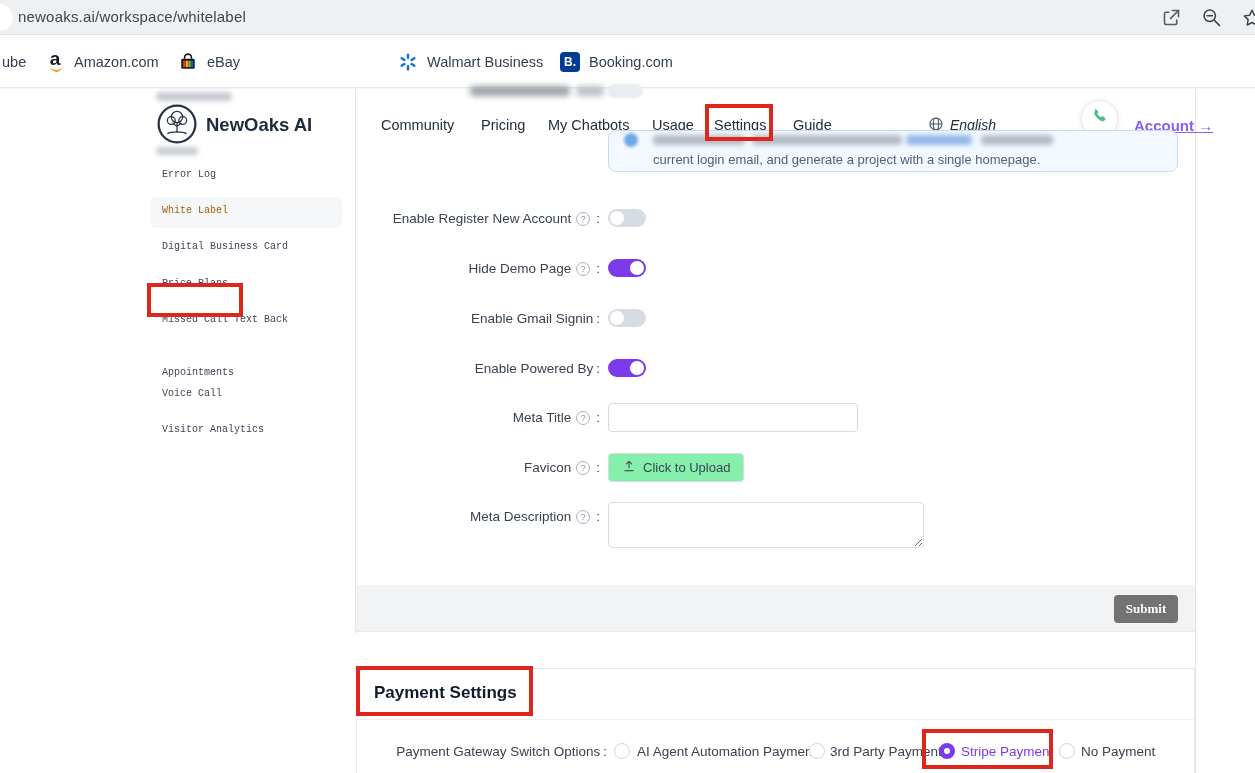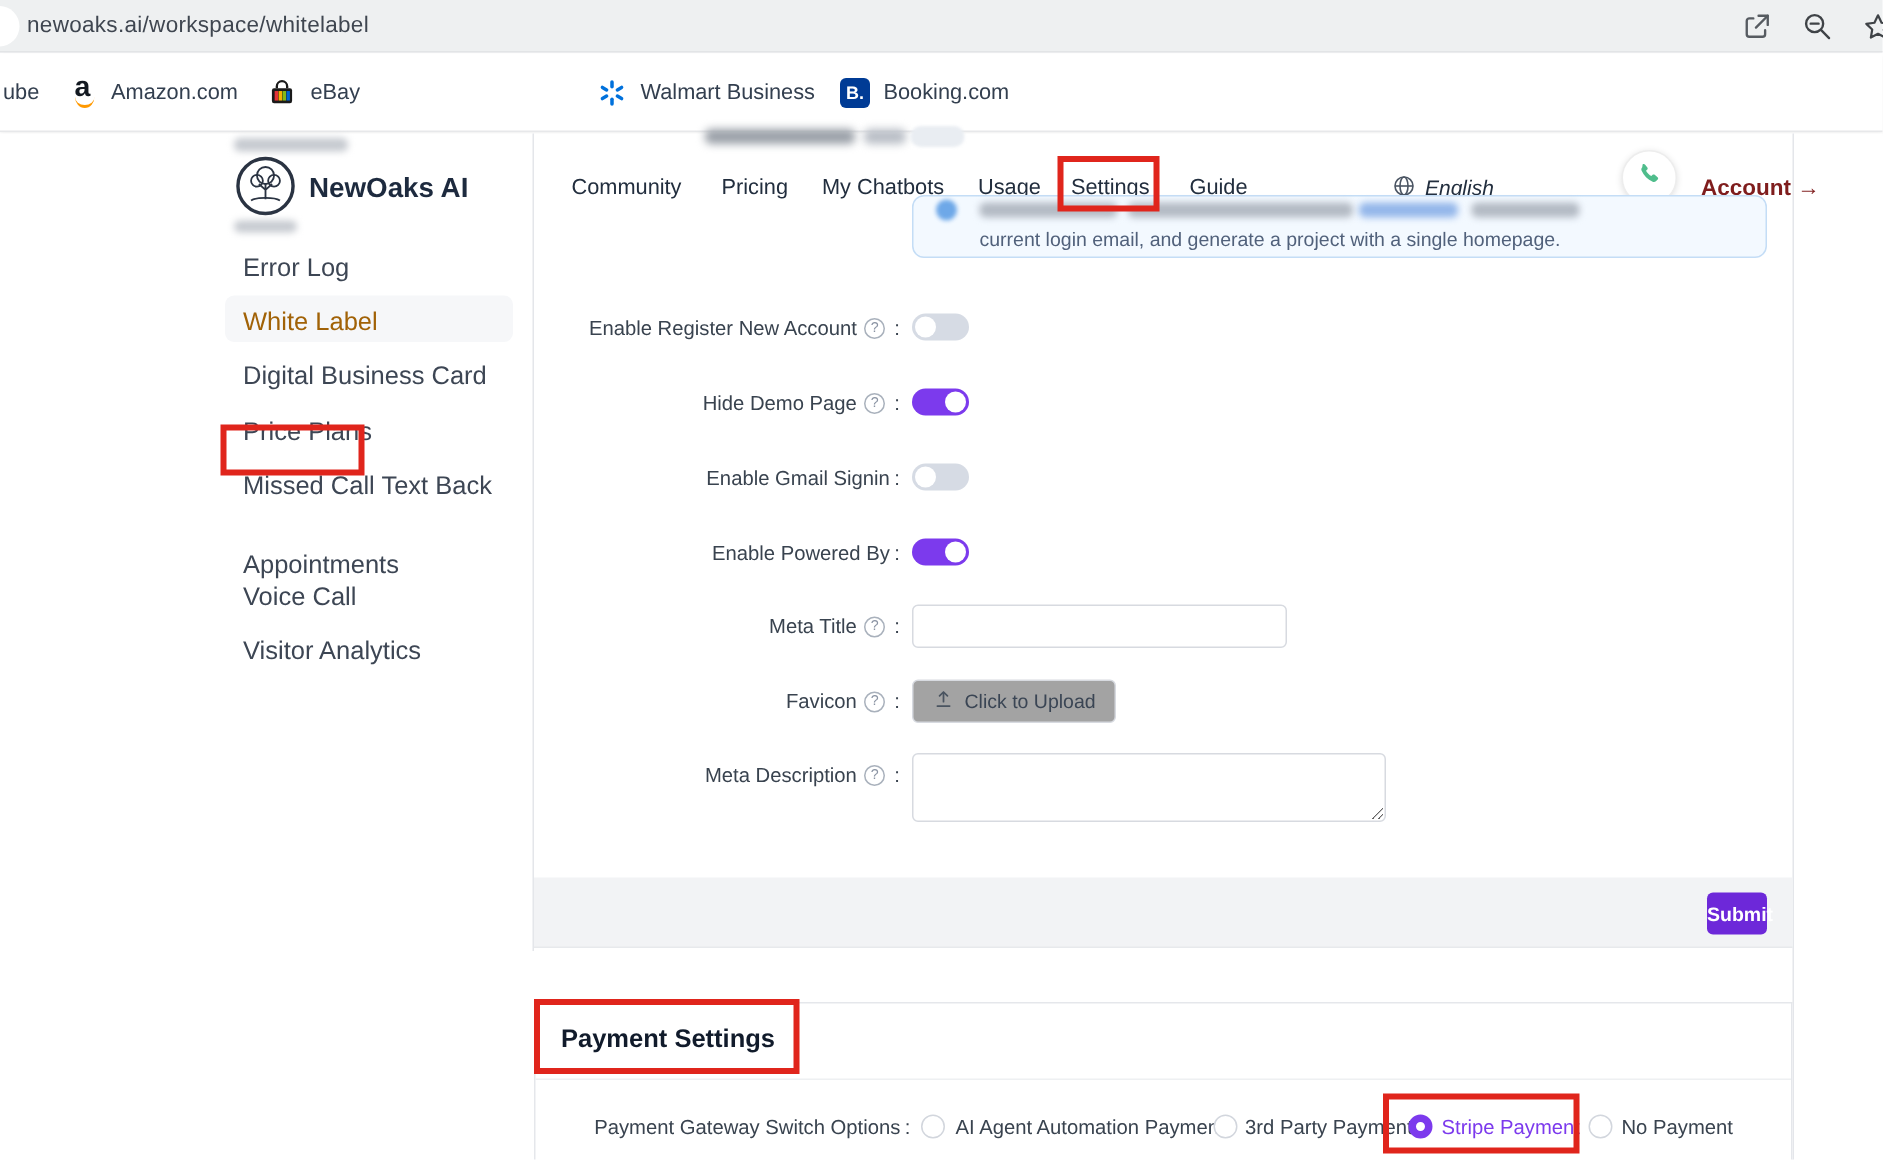--- a/index.html
+++ b/index.html
@@ -24,61 +24,61 @@
     border-bottom:2.5px solid #ff9900; border-radius:0 0 70% 70% / 0 0 120% 120%; }
 
   
   #app { position:absolute; left:0; top:89px; width:1255px; height:684px; background:#fff; }
   .vline { position:absolute; width:1px; background:#e4e6ea; }
   .blur-blob { position:absolute; border-radius:4px; filter:blur(2.5px); }
 
   
   #brand-logo { position:absolute; left:156px; top:14px; width:42px; height:42px; }
   #brand-name { position:absolute; left:206px; top:25px; font-size:18.5px; font-weight:700; color:#1d2a3e; }
-  .menu-item { position:absolute; left:162px; font-size:17px; color:#3d4654; cursor:pointer; white-space:nowrap; }
+  .menu-item { position:absolute; left:162px; font-size:10px; color:#3d4654; cursor:pointer; white-space:nowrap;font-family:Liberation Mono, monospace; }
   #active-bg { position:absolute; left:150px; top:108px; width:192px; height:31px;
     background:#f6f7f9; border-radius:6px; }
   .menu-item.active { color:#a16207; }
 
   
   .nav-item { position:absolute; top:28px; font-size:14.5px; font-weight:400; color:#222e3e;
     cursor:pointer; white-space:nowrap; }
   #lang { position:absolute; left:950px; top:28px; font-size:14px; color:#222e3e; cursor:pointer;font-style:italic; }
   #globe { position:absolute; left:928px; top:27px; width:16px; height:16px; }
   #avatar { position:absolute; left:1081px; top:11px; width:37px; height:37px; border-radius:50%;
     background:#fff; border:1px solid #ededed; box-shadow:0 1px 5px rgba(0,0,0,.13);
     display:flex; align-items:center; justify-content:center; cursor:pointer; }
-  #account { position:absolute; left:1134px; top:28px; font-size:15px; font-weight:600; color:#7f1d1d; cursor:pointer; }
+  #account { position:absolute; left:1134px; top:28px; font-size:15px; font-weight:600; color:#8b5cf6; cursor:pointer;text-decoration:underline; }
 
   
   #infobox { position:absolute; left:608px; top:41px; width:570px; height:42px;
     background:#f3f9ff; border:1px solid #c4ddf6; border-radius:8px; }
   #infobox .line2 { position:absolute; left:44px; top:21px; font-size:13px; color:#51617b; }
 
   
   .flabel { position:absolute; width:272px; font-size:13.5px; color:#39434f;
     display:flex; justify-content:flex-end; align-items:center; white-space:nowrap; }
   .qicon { width:14px; height:14px; border:1px solid #a9b1bc; border-radius:50%; color:#8a93a3;
     font-size:9.5px; display:inline-flex; align-items:center; justify-content:center;
     margin:0 3px 0 5px; flex:none; }
   .colon { margin-left:3px; }
   .toggle { position:absolute; left:608px; width:38px; height:18px; border-radius:9px; cursor:pointer; }
   .toggle .knob { position:absolute; top:2px; width:14px; height:14px; border-radius:50%; background:#fff; }
   .toggle.on { background:#7c3aed; } .toggle.on .knob { right:2px; }
   .toggle.off { background:#d6dbe4; } .toggle.off .knob { left:2px; }
   .tinput { position:absolute; left:608px; background:#fff; border:1px solid #d7dae0; border-radius:4px;
     font-family:"Liberation Sans",sans-serif; font-size:13px; color:#333; padding:4px 8px; }
   #upload-btn { position:absolute; left:608px; top:364px; height:29px; padding:0 13px;
-    background:#a3a3a3; border:1px solid #d7dae0; border-radius:4px; display:flex; align-items:center;
+    background:#86efac; border:1px solid #d7dae0; border-radius:4px; display:flex; align-items:center;
     gap:7px; font-size:13px; color:#3a4554; cursor:pointer; }
   #submit-strip { position:absolute; left:356px; top:496px; width:839px; height:47px;
     background:#f2f3f5; border-bottom:1px solid #e7e9ec; }
-  #submit-btn { position:absolute; right:17px; top:10px; width:40px; height:28px; background:#6d28d9;
+  #submit-btn { position:absolute; right:17px; top:10px; width:64px; height:28px; background:#737373;
     color:#fff; font-size:13px; font-weight:600; border:none; border-radius:4px; cursor:pointer;
-    font-family:Liberation Sans, sans-serif; }
+    font-family:Liberation Serif, serif; }
 
   
   #payment-card { position:absolute; left:356px; top:579px; width:839px; height:105px;
     background:#fff; border:1px solid #e5e7eb; border-bottom:none; }
   #payment-title { position:absolute; left:17px; top:14px; font-size:17px; font-weight:700; color:#111b2b; }
   #payment-divider { position:absolute; left:0; top:50px; width:100%; height:1px; background:#eef0f2; }
   .radio { position:absolute; top:654px; width:16px; height:16px; border-radius:50%;
     background:#fff; border:1px solid #d2d6dd; cursor:pointer; }
   .radio.sel { border:5px solid #7c3aed; }
   .rlabel { position:absolute; top:655px; font-size:13.5px; color:#39434f; cursor:pointer; white-space:nowrap; }

